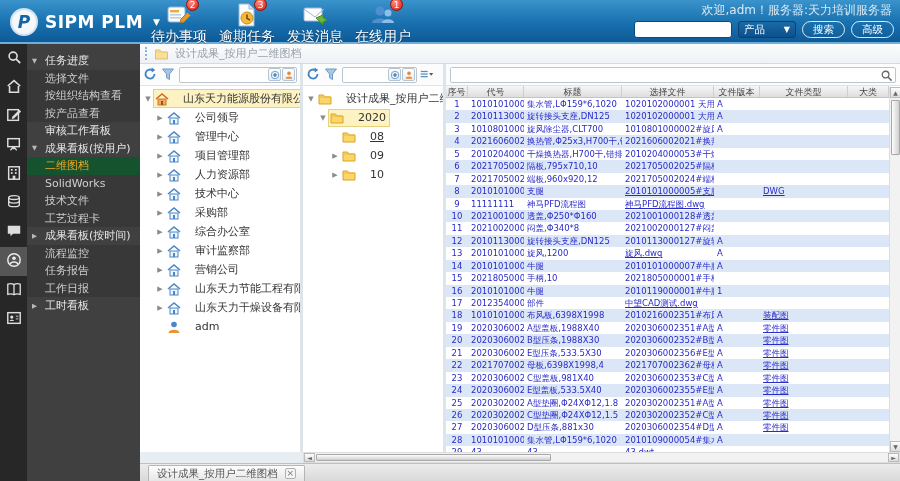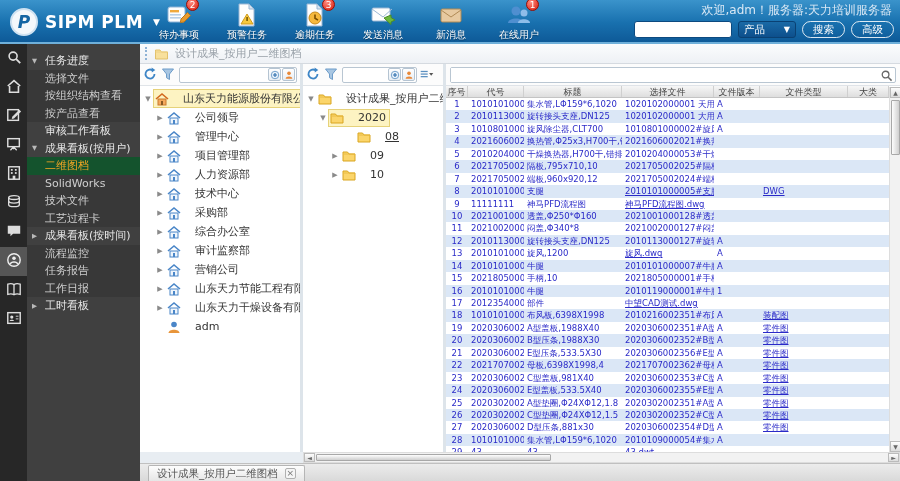--- a/index.html
+++ b/index.html
@@ -9,21 +9,21 @@
 .header{position:absolute;top:0;left:0;width:900px;height:44px;background:linear-gradient(#3a93cb,#1870ae 55%,#0e5a98);border-bottom:2px solid #6fb0da}
 .logo{position:absolute;left:10px;top:8px;display:flex;align-items:center;gap:7px;color:#fff;cursor:pointer}
 .logo-circle{width:28px;height:28px;border-radius:50%;background:#f4f8fb;color:#1465a3;font-weight:bold;font-size:17px;font-style:italic;display:flex;align-items:center;justify-content:center;border:2px solid #cfe2f1;flex:none}
 .brand{font-size:17px;font-weight:bold;letter-spacing:.5px;white-space:nowrap}
 .brand-caret{font-size:9px;margin-left:3px}
 .top-toolbar{position:absolute;left:152px;top:2px;display:flex;gap:14px}
 .tb-item{width:54px;display:flex;flex-direction:column;align-items:center;cursor:pointer}
 .tb-icon{position:relative;width:26px;height:26px}
 .tb-icon svg{width:26px;height:26px}
 .badge{position:absolute;top:-4px;right:-7px;min-width:13px;height:13px;border-radius:7px;background:radial-gradient(circle at 35% 30%,#ff8a7e,#d91c0c);color:#fff;font-size:9px;line-height:12px;text-align:center;padding:0 2px;border:1px solid #9c0d02}
-.tb-label{color:#fff;font-size:10px;margin-top:0;text-shadow:0 1px 1px rgba(0,0,0,.45);white-space:nowrap}
+.tb-label{color:#fff;font-size:14px;margin-top:0;text-shadow:0 1px 1px rgba(0,0,0,.45);white-space:nowrap}
 .welcome{position:absolute;top:2px;right:8px;color:#d9e8f5;font-size:12px;white-space:nowrap}
 .header-search{position:absolute;top:21px;right:6px;display:flex;align-items:center;gap:6px}
 .hs-input{width:98px;height:17px;border:1px solid #0c4a80;border-radius:3px;background:#fff;font-size:10px;padding:0 4px;outline:none}
 .cat-select{width:58px;height:17px;background:linear-gradient(#1a6aa6,#0d4f8c);border:1px solid #0a4173;border-radius:3px;color:#fff;font-size:10.5px;display:flex;align-items:center;justify-content:space-between;padding:0 5px;cursor:pointer}
 .cat-select .caret{font-size:8px}
 .pill{height:17px;padding:0 10px;border:1px solid rgba(255,255,255,.85);border-radius:9px;background:transparent;color:#fff;font-size:10.5px;cursor:pointer;font-family:inherit}
 
 .icon-rail{position:absolute;left:0;top:44px;width:27px;height:437px;background:#272727}
 .rail-item{height:29px;display:flex;align-items:center;justify-content:center;cursor:pointer}
 .rail-item.active{background:#565656}
@@ -117,48 +117,32 @@
             <rect x="4" y="12" width="11" height="1.6" fill="#b8cfe6"></rect>
             <rect x="4" y="15" width="11" height="1.6" fill="#b8cfe6"></rect>
             <path d="M15 17l6.5-6.5 3 3L18 20l-3.6.6z" fill="#e79b2e" stroke="#b8761d"></path>
           </svg><span class="badge">2</span></span>
         <span class="tb-label">待办事项</span>
       </div>
       <div class="tb-item">
         <span class="tb-icon"><svg viewBox="0 0 26 26">
             <path d="M5 2h10l5 5v17H5z" fill="#fdfdfd" stroke="#9bb7d4"></path>
             <path d="M15 2l5 5h-5z" fill="#d7e4f0" stroke="#9bb7d4"></path>
-            <path d="M13 12l6 10H7z" fill="#f7c93e" stroke="#cf9a1d"></path>
-            <rect x="12.3" y="15" width="1.6" height="4" fill="#7a5a00"></rect>
-          </svg></span>
-        <span class="tb-label">预警任务</span>
-      </div>
-      <div class="tb-item">
-        <span class="tb-icon"><svg viewBox="0 0 26 26">
-            <path d="M5 2h10l5 5v17H5z" fill="#fdfdfd" stroke="#9bb7d4"></path>
-            <path d="M15 2l5 5h-5z" fill="#d7e4f0" stroke="#9bb7d4"></path>
             <circle cx="13" cy="16" r="6" fill="#f5b83d" stroke="#c78a1a"></circle>
             <path d="M13 12.5v3.8l3 1.8" stroke="#7a4d00" fill="none" stroke-width="1.6"></path>
           </svg><span class="badge">3</span></span>
         <span class="tb-label">逾期任务</span>
       </div>
       <div class="tb-item">
         <span class="tb-icon"><svg viewBox="0 0 26 26">
             <rect x="2" y="6" width="18" height="13" rx="1.5" fill="#fdfdfd" stroke="#9bb7d4"></rect>
             <path d="M2 7l11 8 9-8" fill="none" stroke="#9bb7d4"></path>
             <path d="M14 16l7-3v2.5l4 2.5-4 2v2.5z" fill="#6cb83d" stroke="#4a8c26"></path>
           </svg></span>
         <span class="tb-label">发送消息</span>
-      </div>
-      <div class="tb-item">
-        <span class="tb-icon"><svg viewBox="0 0 26 26">
-            <rect x="3" y="7" width="20" height="13" rx="1.5" fill="#e7c9a0" stroke="#b08a55"></rect>
-            <path d="M3 8l10 7 10-7" fill="none" stroke="#b08a55"></path>
-          </svg></span>
-        <span class="tb-label">新消息</span>
       </div>
       <div class="tb-item">
         <span class="tb-icon"><svg viewBox="0 0 26 26">
             <circle cx="10" cy="9" r="4.5" fill="#4f8fd0"></circle>
             <path d="M2 21c0-6 16-6 16 0z" fill="#4f8fd0"></path>
             <circle cx="18" cy="11" r="3.5" fill="#8ebde9"></circle>
             <path d="M12 21c0-5 12-5 12 0z" fill="#8ebde9"></path>
           </svg><span class="badge">1</span></span>
         <span class="tb-label">在线用户</span>
       </div>
@@ -528,21 +512,21 @@
           <div class="tnode" style="padding-left: 15px;">
             <span class="arr">▼</span>
             <span class="node-box selected">
               <span class="ticon"><svg viewBox="0 0 14 14">
                   <path d="M1 3h4.5L7 5h6v7H1z" fill="#fbd56b" stroke="#d9a520"></path>
                   <path d="M1 5h12" stroke="#e9bc45" fill="none"></path>
                 </svg></span>
               <span class="tlabel">2020</span>
             </span>
           </div>
-          <div class="tnode" style="padding-left: 42px; text-decoration: underline;">
+          <div class="tnode" style="padding-left: 27px; text-decoration: underline;">
             <span class="arr"></span>
             <span class="node-box">
               <span class="ticon"><svg viewBox="0 0 14 14">
                   <path d="M1 3h4.5L7 5h6v7H1z" fill="#fbd56b" stroke="#d9a520"></path>
                   <path d="M1 5h12" stroke="#e9bc45" fill="none"></path>
                 </svg></span>
               <span class="tlabel">08</span>
             </span>
           </div>
           <div class="tnode" style="padding-left: 27px;">

